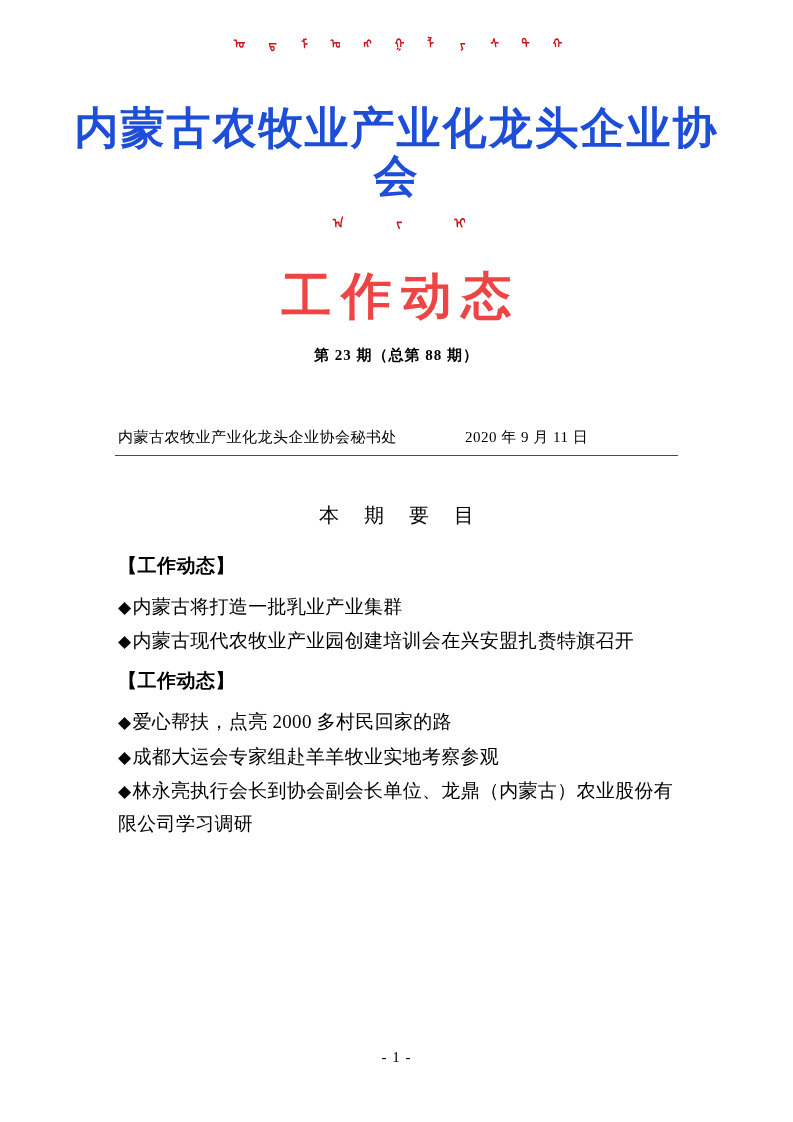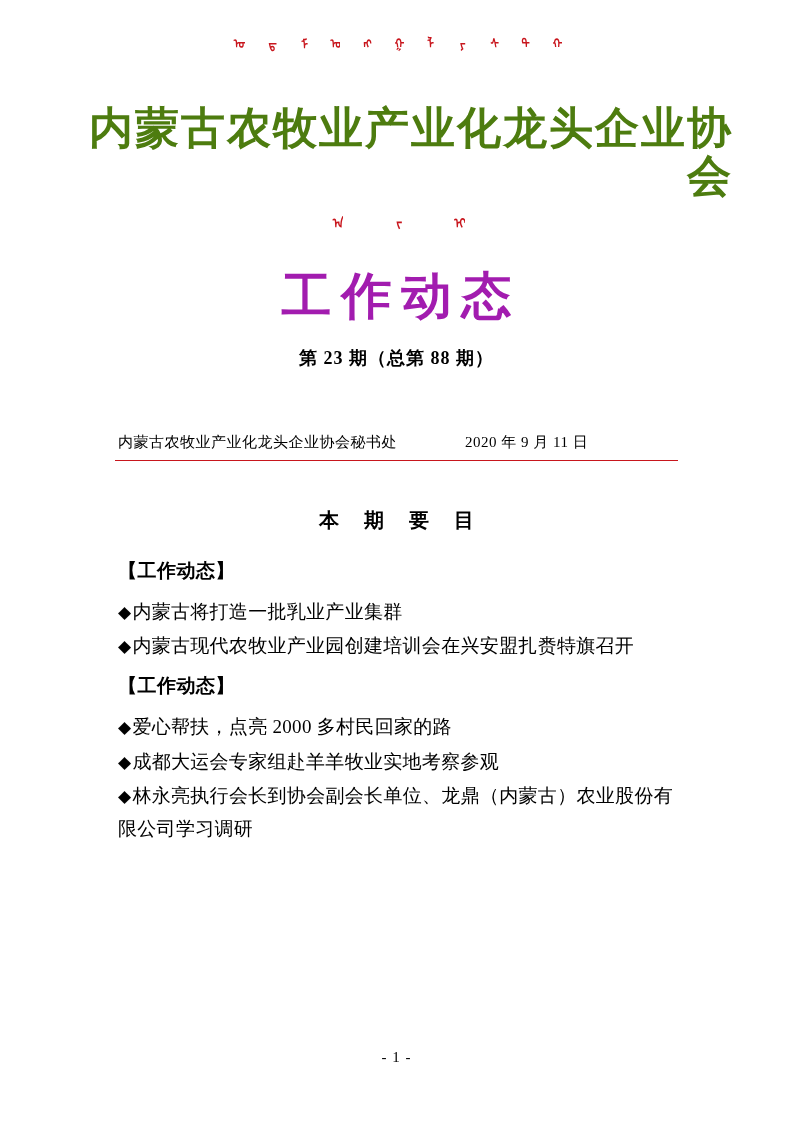--- a/index.html
+++ b/index.html
@@ -41,52 +41,51 @@
     font-family: "DejaVu Sans", sans-serif;
     font-size: 13px;
     line-height: 1.05;
     writing-mode: vertical-lr;
     text-orientation: upright;
     letter-spacing: 1px;
     font-weight: bold;
     transform: scaleX(0.85);
   }
   .org-title {
-    color: #4d7c0f;
+    color: #1d4ed8;
     font-family: "DejaVu Sans", sans-serif;
     font-weight: bold;
     font-size: 44px;
     letter-spacing: 2px;
     line-height: 1.1;
     margin: 2px 0 14px 0;
-    text-align: right;
   }
   .mongolian-row.small {
     height: 52px;
     gap: 46px;
     margin-bottom: 2px;
   }
   .mongolian-row.small .mong-glyph {
     font-size: 14px;
   }
   .bulletin-title {
-    color: #a21caf;
+    color: #ef4444;
     font-family: "DejaVu Sans", sans-serif;
     font-weight: bold;
     font-size: 50px;
     letter-spacing: 10px;
     line-height: 1.1;
     margin: 0 0 22px 0;
     text-indent: 10px;
   }
 
   
   .issue-line {
     text-align: center;
-    font-size: 18px;
+    font-size: 15px;
     font-weight: bold;
     letter-spacing: 1px;
     margin-top: 19px;
     margin-bottom: 18px;
     font-family: "Liberation Serif", serif;
   }
 
   
   .pub-row {
     display: flex;
@@ -109,21 +108,21 @@
     border: none;
     border-top: 1.5px solid #c8161d;
     margin: 6px 55px 0 55px;
     height: 0;
   }
 
   
   .contents-heading {
     text-align: center;
     font-size: 20px;
-    font-weight: bold;
+    font-weight: normal;
     letter-spacing: 10px;
     margin-top: 46px;
     margin-bottom: 24px;
     text-indent: 10px;
   }
   .section {
     margin: 0 0 4px 0;
   }
   .section-title {
     font-size: 19px;

